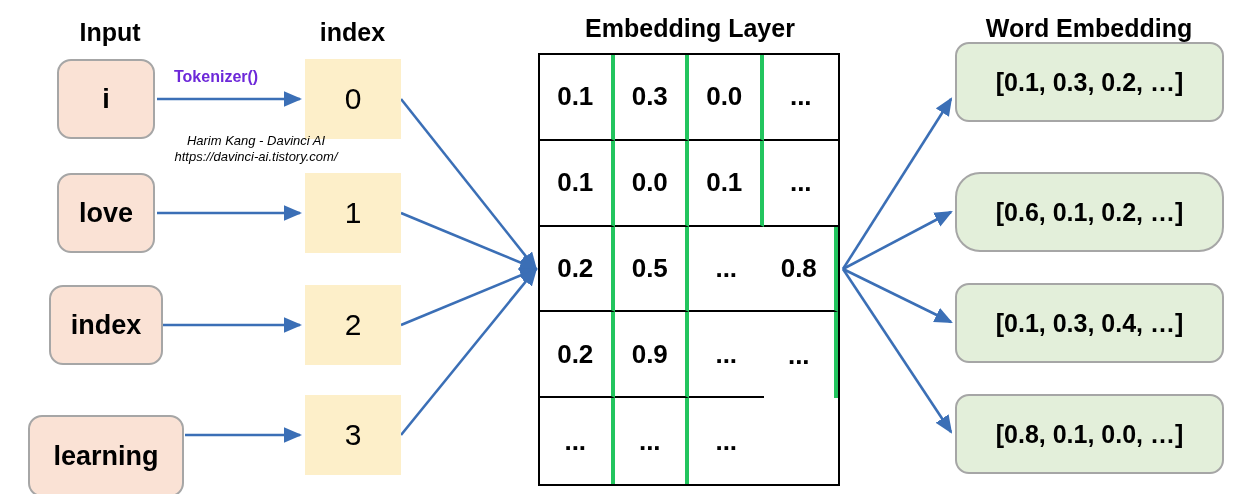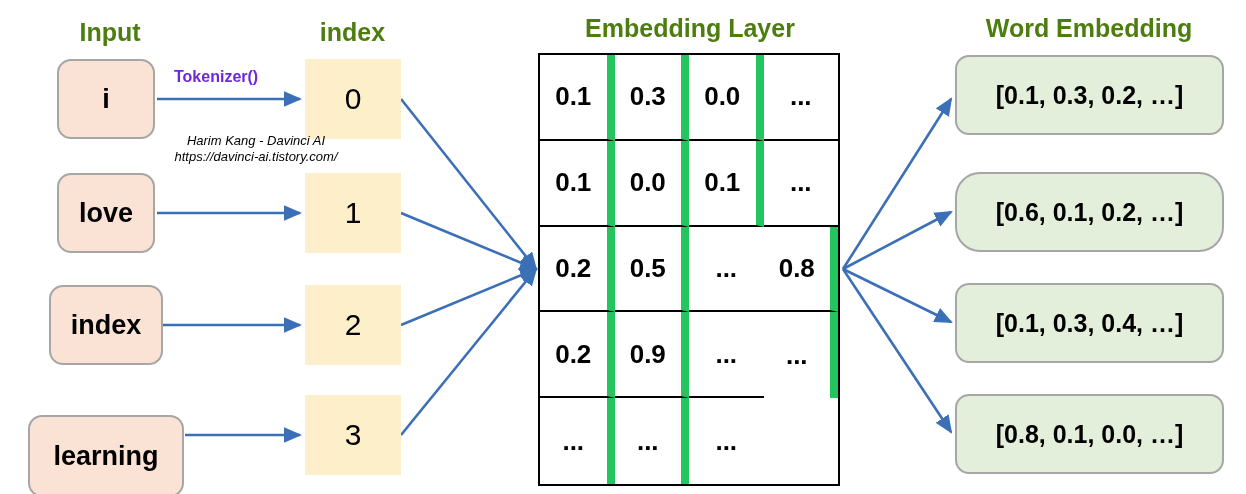--- a/index.html
+++ b/index.html
@@ -13,21 +13,21 @@
     height: 494px;
     background: #ffffff;
     font-family: "Liberation Sans", sans-serif;
     overflow: hidden;
   }
 
   
   .col-title {
     position: absolute;
     font-weight: bold;
-    color: #4d7c0f;
+    color: #000000;
     white-space: nowrap;
     text-align: center;
   }
   #title-input       { left: 30px;  top: 18px; width: 160px; font-size: 25px; }
   #title-index       { left: 290px; top: 18px; width: 125px; font-size: 25px; }
   #title-embedding   { left: 540px; top: 14px; width: 300px; font-size: 25px; }
   #title-wordembed   { left: 948px; top: 14px; width: 282px; font-size: 25px; }
 
   
   .input-box {
@@ -65,21 +65,21 @@
     width: 302px;
     height: 433px;
     border: 2px solid #000000;
     border-collapse: collapse;
     box-sizing: border-box;
     display: grid;
     grid-template-columns: repeat(4, 1fr);
     grid-template-rows: repeat(5, 1fr);
   }
   .emb-cell {
-    border-right: 8px solid #22c55e;
+    border-right: 4px solid #22c55e;
     border-bottom: 2px solid #000000;
     display: flex;
     align-items: center;
     justify-content: center;
     font-size: 26px;
     font-weight: bold;
     color: #000000;
     box-sizing: border-box;
   }
   .emb-cell.last-col { border-right: none; }
@@ -212,18 +212,18 @@
     <div class="emb-cell">0.2</div>
     <div class="emb-cell">0.9</div>
     <div class="emb-cell last-col">...</div>
 
     <div class="emb-cell last-row">...</div>
     <div class="emb-cell last-row">...</div>
     <div class="emb-cell last-row">...</div>
     <div class="emb-cell last-row last-col">...</div>
   </div>
 
-  <div class="wordembed-box" style="top:55px;">[0.1, 0.3, 0.2, …]</div>
+  <div class="wordembed-box" style="top:42px;">[0.1, 0.3, 0.2, …]</div>
   <div class="wordembed-box" style="top:172px;border-radius:25px;">[0.6, 0.1, 0.2, …]</div>
   <div class="wordembed-box" style="top:283px;">[0.1, 0.3, 0.4, …]</div>
   <div class="wordembed-box" style="top:394px;">[0.8, 0.1, 0.0, …]</div>
 
 </div>
 
 </body></html>

